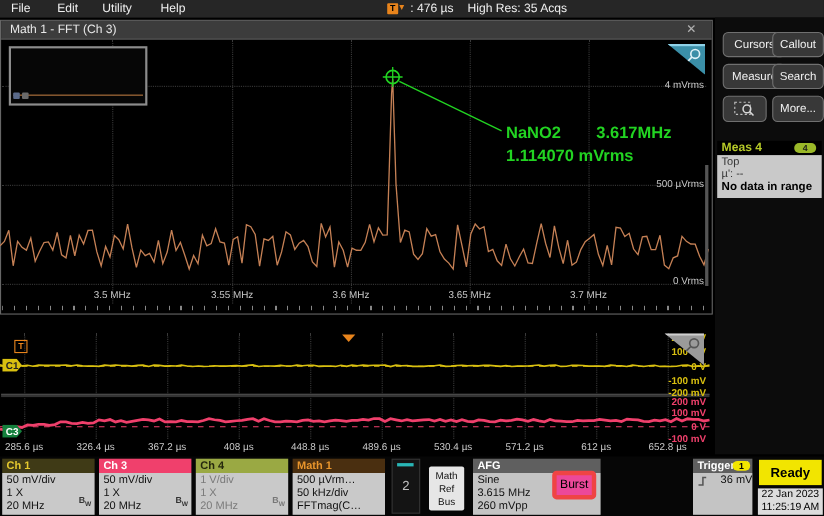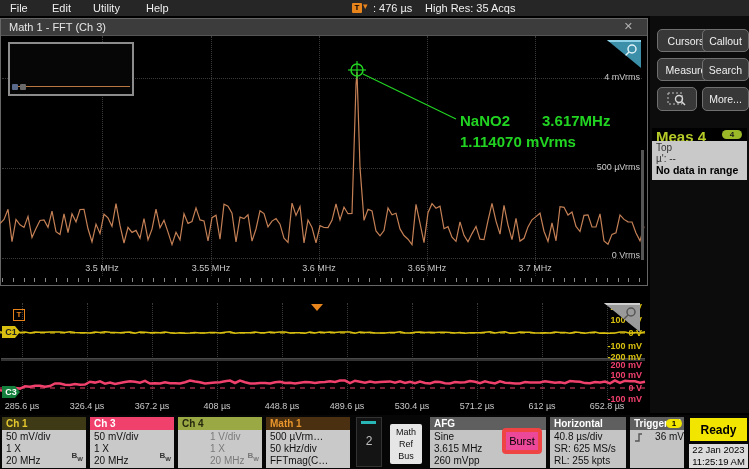--- a/index.html
+++ b/index.html
@@ -21,21 +21,21 @@
   .gridh{border-top:1px dotted #3a3a3a;height:0;}
   
   .side-btn{background:#383838;border:1px solid #707070;border-radius:5px;color:#f0f0f0;
     font-size:10.5px;text-align:center;display:flex;align-items:center;justify-content:center;}
   
   .badge{width:84px;height:50px;}
   .badge-head{height:13px;font-size:10px;font-weight:bold;padding-left:4px;line-height:13px;}
   .badge-body{height:37px;background:#c9c9c9;color:#111;font-size:10px;line-height:12px;
     padding:1px 0 0 4px;position:relative;}
   .badge-body div{white-space:nowrap;overflow:hidden;}
-  .dim div{color:#7a7a7a;margin-left:28px;}
+  .dim div{color:#7a7a7a;}
   .bw{position:absolute;right:3px;bottom:3px;font-size:8px;font-weight:bold;color:#333;}
   .bw sub{font-size:6px;}
   .info-box{width:76px;height:50px;}
   .info-head{height:13px;background:#5f5f5f;color:#fff;font-size:10px;font-weight:bold;
     padding-left:4px;line-height:13px;}
   .info-body{height:37px;background:#c4c4c4;color:#111;font-size:10px;line-height:12px;padding:1px 0 0 4px;}
   .info-body div{white-space:nowrap;}
   .tri-down{width:0;height:0;border-left:6px solid transparent;border-right:6px solid transparent;
     border-top:7px solid #e8841c;}
   .chan-badge{font-size:9px;font-weight:bold;width:18px;height:12px;line-height:12px;text-align:center;
@@ -176,21 +176,21 @@
     <div class="abs side-btn" style="left:7px;top:71px;width:38px;height:22px">
       <svg width="20" height="16">
         <rect x="1" y="2" width="14" height="11" fill="none" stroke="#c0c0c0" stroke-width="1" stroke-dasharray="2 2"></rect>
         <circle cx="12" cy="8" r="3.5" fill="none" stroke="#d8d8d8" stroke-width="1.4"></circle>
         <line x1="14.5" y1="10.5" x2="18" y2="14" stroke="#d8d8d8" stroke-width="1.4"></line>
       </svg>
     </div>
     <div class="abs side-btn" style="left:52px;top:71px;width:45px;height:22px">More...</div>
 
     <div class="abs" style="left:2px;top:112px;width:95px;height:13px;background:#000">
-      <span class="abs" style="left:4px;top:0;font-size:15px;font-weight:bold;color:#b6ca28">Meas 4</span>
+      <span class="abs" style="left:4px;top:0;font-size:11px;font-weight:bold;color:#b6ca28">Meas 4</span>
       <span class="abs" style="left:70px;top:2px;width:20px;height:9px;background:#9ab828;border-radius:5px;color:#1a1a1a;font-size:8px;font-weight:bold;text-align:center;line-height:9px">4</span>
     </div>
     <div class="abs" style="left:2px;top:125px;width:95px;height:39px;background:#c9c9c9;color:#333;font-size:10px;padding:1px 0 0 4px;box-sizing:border-box">
       <div>Top</div>
       <div>µ': --</div>
       <div style="color:#000;font-weight:bold;font-size:10.5px">No data in range</div>
     </div>
   </div>
 
   <div class="abs" style="left:0;top:415px;width:749px;height:54px;background:#060606">
@@ -245,28 +245,20 @@
     <div class="abs info-box" style="left:430px;top:2px;width:116px">
       <div class="info-head">AFG</div>
       <div class="info-body">
         <div>Sine</div>
         <div>3.615 MHz</div>
         <div>260 mVpp</div>
       </div>
       <div class="abs" style="left:72px;top:11px;width:40px;height:26px;background:#ec4899;border:4px solid #ef4444;border-radius:4px;color:#000;font-size:11px;display:flex;align-items:center;justify-content:center;box-sizing:border-box">Burst</div>
     </div>
 
-    <div class="abs info-box" style="left:550px;top:2px">
-      <div class="info-head">Horizontal</div>
-      <div class="info-body">
-        <div>40.8 µs/div</div>
-        <div>SR: 625 MS/s</div>
-        <div>RL: 255 kpts</div>
-      </div>
-    </div>
 
     <div class="abs info-box" style="left:630px;top:2px;width:54px">
       <div class="info-head" style="position:relative">
         <span>Trigger</span>
         <span style="margin-left:3px">N</span>
         <span class="abs" style="right:2px;top:2px;width:16px;height:9px;background:#f2e500;border-radius:5px;color:#000;font-size:8px;font-weight:bold;text-align:center;line-height:9px">1</span>
       </div>
       <div class="info-body">
         <div style="display:flex;align-items:center;gap:13px">
           <svg width="12" height="11">

